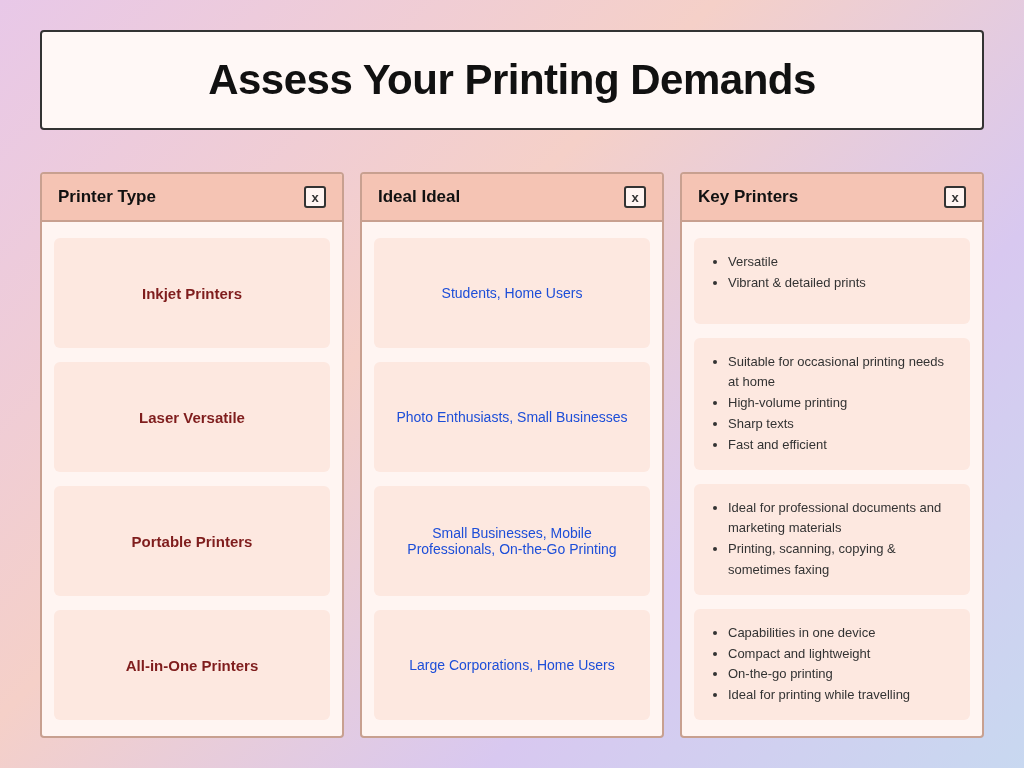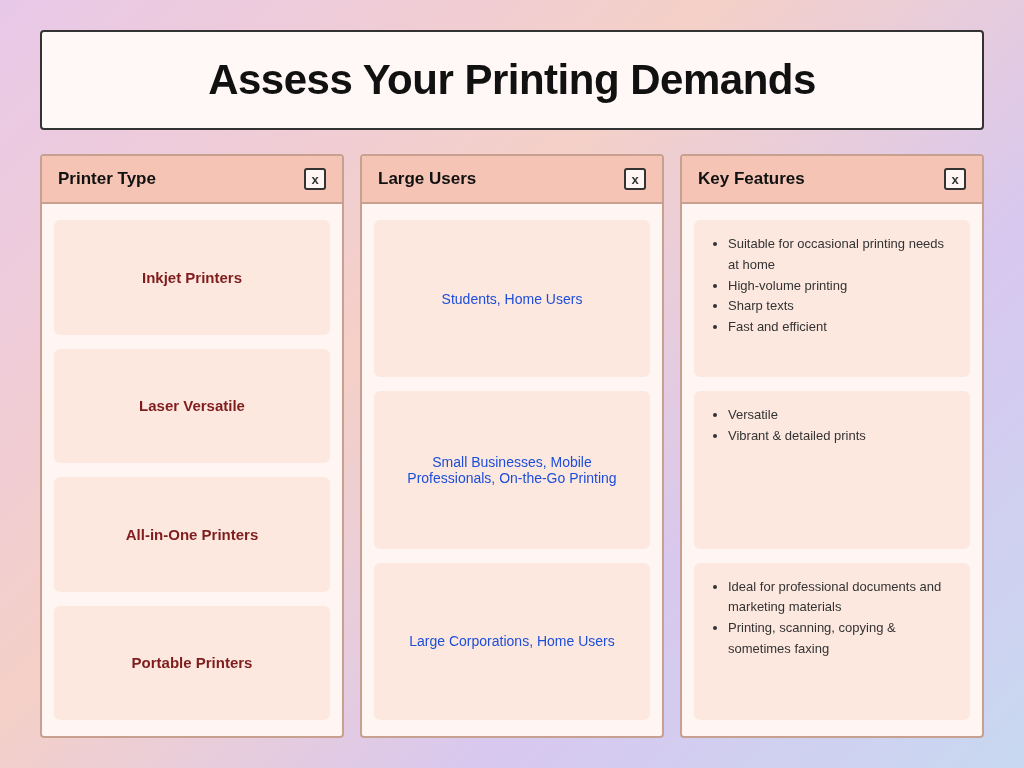--- a/index.html
+++ b/index.html
@@ -16,21 +16,21 @@
       font-family: 'Arial', sans-serif;
       overflow: hidden;
     }
 
     .title-box {
       width: 100%;
       border: 2px solid #333;
       background: #fff8f6;
       border-radius: 4px;
       padding: 24px 20px;
-      margin-bottom: 24px;
+      margin-bottom: 42px;
       text-align: center;
     }
 
     .title-box h1 {
       font-size: 42px;
       font-weight: 900;
       color: #111;
       letter-spacing: -0.5px;
     }
 
@@ -144,67 +144,78 @@
       <div class="close-btn">x</div>
     </div>
     <div class="column-body">
       <div class="cell">
         <span>Inkjet Printers</span>
       </div>
       <div class="cell">
         <span>Laser Versatile</span>
       </div>
       <div class="cell">
+        <span>Portable Printers</span>
+      </div>
+      <div class="cell">
         <span>All-in-One Printers</span>
-      </div>
-      <div class="cell">
-        <span>Portable Printers</span>
       </div>
     </div>
   </div>
 
   <div class="column col-ideal-users">
     <div class="column-header">
-      <span class="column-header-title">Large Users</span>
+      <span class="column-header-title">Ideal Ideal</span>
       <div class="close-btn">x</div>
     </div>
     <div class="column-body">
       <div class="cell">
         <span>Students, Home Users</span>
+      </div>
+      <div class="cell">
+        <span>Photo Enthusiasts, Small Businesses</span>
       </div>
       <div class="cell">
         <span>Small Businesses, Mobile Professionals, On-the-Go Printing</span>
       </div>
       <div class="cell">
         <span>Large Corporations, Home Users</span>
       </div>
     </div>
   </div>
 
   <div class="column col-key-features">
     <div class="column-header">
-      <span class="column-header-title">Key Features</span>
+      <span class="column-header-title">Key Printers</span>
       <div class="close-btn">x</div>
     </div>
     <div class="column-body">
+      <div class="cell">
+        <ul>
+          <li>Versatile</li>
+          <li>Vibrant &amp; detailed prints</li>
+        </ul>
+      </div>
       <div class="cell">
         <ul>
           <li>Suitable for occasional printing needs at home</li>
           <li>High-volume printing</li>
           <li>Sharp texts</li>
           <li>Fast and efficient</li>
         </ul>
       </div>
       <div class="cell">
         <ul>
-          <li>Versatile</li>
-          <li>Vibrant &amp; detailed prints</li>
-        </ul>
-      </div>
-      <div class="cell">
-        <ul>
           <li>Ideal for professional documents and marketing materials</li>
           <li>Printing, scanning, copying &amp; sometimes faxing</li>
         </ul>
       </div>
+      <div class="cell">
+        <ul>
+          <li>Capabilities in one device</li>
+          <li>Compact and lightweight</li>
+          <li>On-the-go printing</li>
+          <li>Ideal for printing while travelling</li>
+        </ul>
+      </div>
     </div>
   </div>
 </div>
 
 </body></html>

